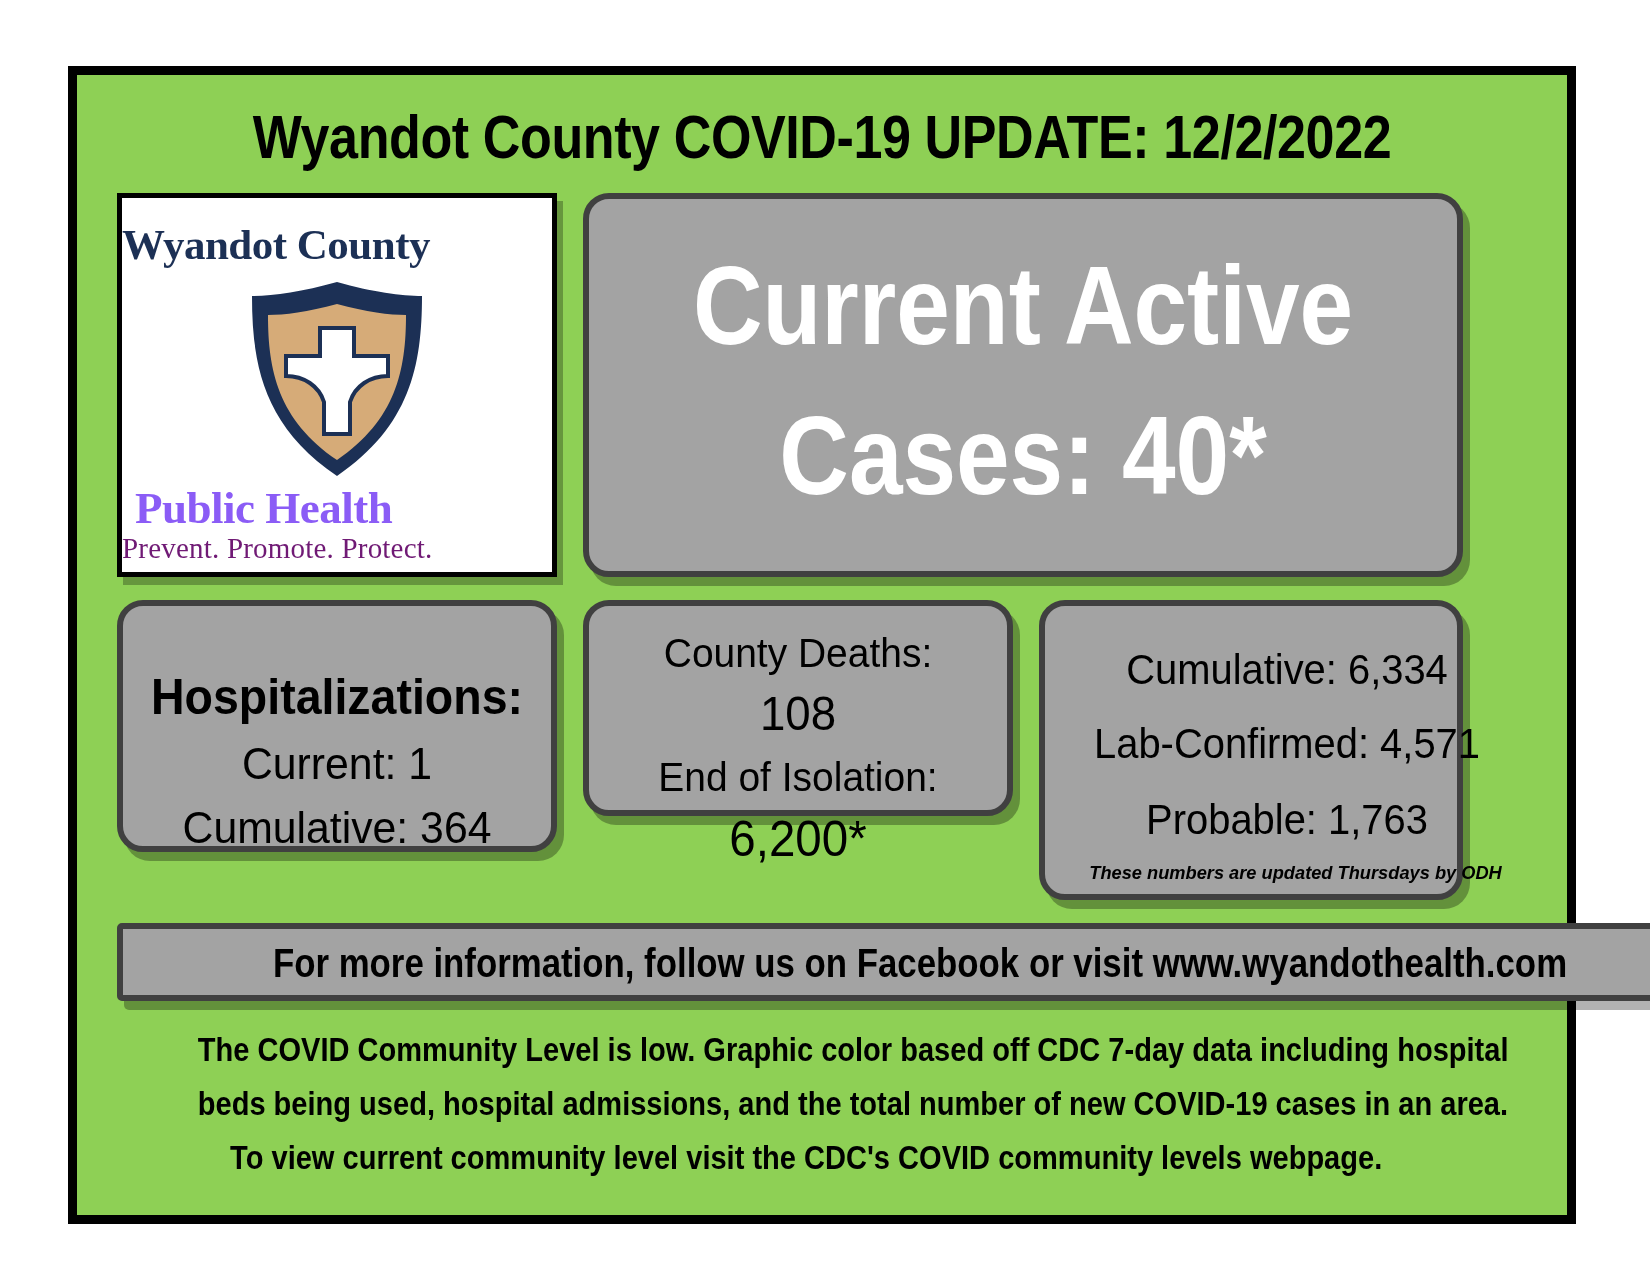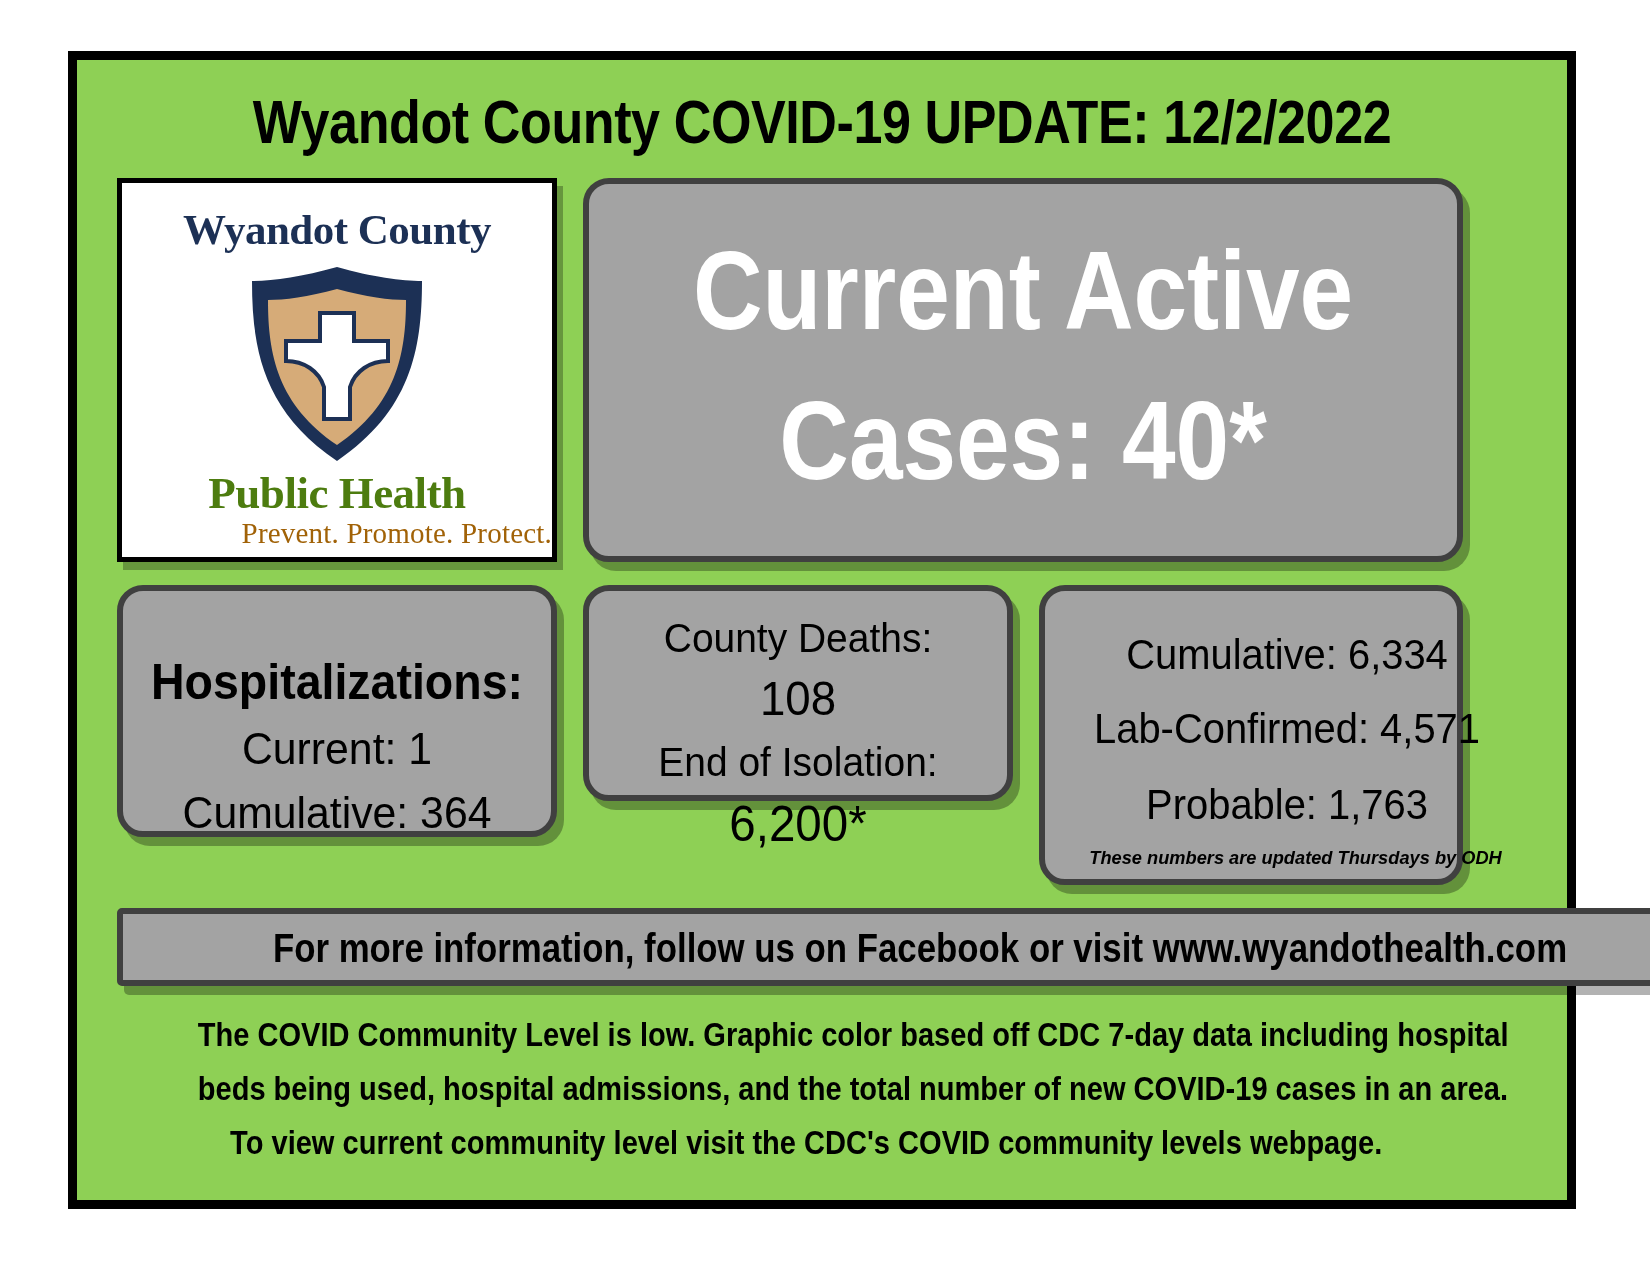--- a/index.html
+++ b/index.html
@@ -11,21 +11,21 @@
     width: 1650px;
     height: 1275px;
     font-family: "Liberation Sans", sans-serif;
     overflow: hidden;
   }
 
   
   #poster {
     position: absolute;
     left: 68px;
-    top: 51px;
+    top: 66px;
     width: 1508px;
     height: 1158px;
     background: #8ED055;
     border: 9px solid #000000;
     box-sizing: border-box;
   }
 
   
   #title {
     position: absolute;
@@ -60,54 +60,54 @@
     height: 384px;
     background: #ffffff;
     border: 5px solid #000000;
     box-sizing: border-box;
     box-shadow: 6px 8px 0 rgba(0,0,0,0.28);
   }
   #logo-top-text {
     position: absolute;
     top: 22px;
     width: 100%;
-    text-align: center;
     font-family: "Liberation Serif", serif;
     font-weight: bold;
     font-size: 43px;
     color: #1c3055;
     letter-spacing: -0.5px;
   }
   #logo-shield-wrap {
     position: absolute;
     top: 78px;
     left: 0;
     width: 100%;
     height: 208px;
     text-align: center;
   }
   #logo-bottom-text {
     position: absolute;
     top: 284px;
     width: 100%;
-    text-align: center;
+    text-align: left;
     font-family: "Liberation Serif", serif;
     font-weight: bold;
     font-size: 45px;
-    color: #4d7c0f;
+    color: #8b5cf6;
     letter-spacing: -0.5px;
+    padding-left: 13px;
   }
   #logo-tagline {
     position: absolute;
     top: 334px;
     width: 100%;
-    text-align: right;
+    text-align: left;
     font-family: "Liberation Serif", serif;
     font-size: 29px;
-    color: #a16207;
+    color: #701a75;
     letter-spacing: 0.2px;
   }
 
   
   #active-panel {
     left: 506px;
     top: 118px;
     width: 880px;
     height: 384px;
   }

